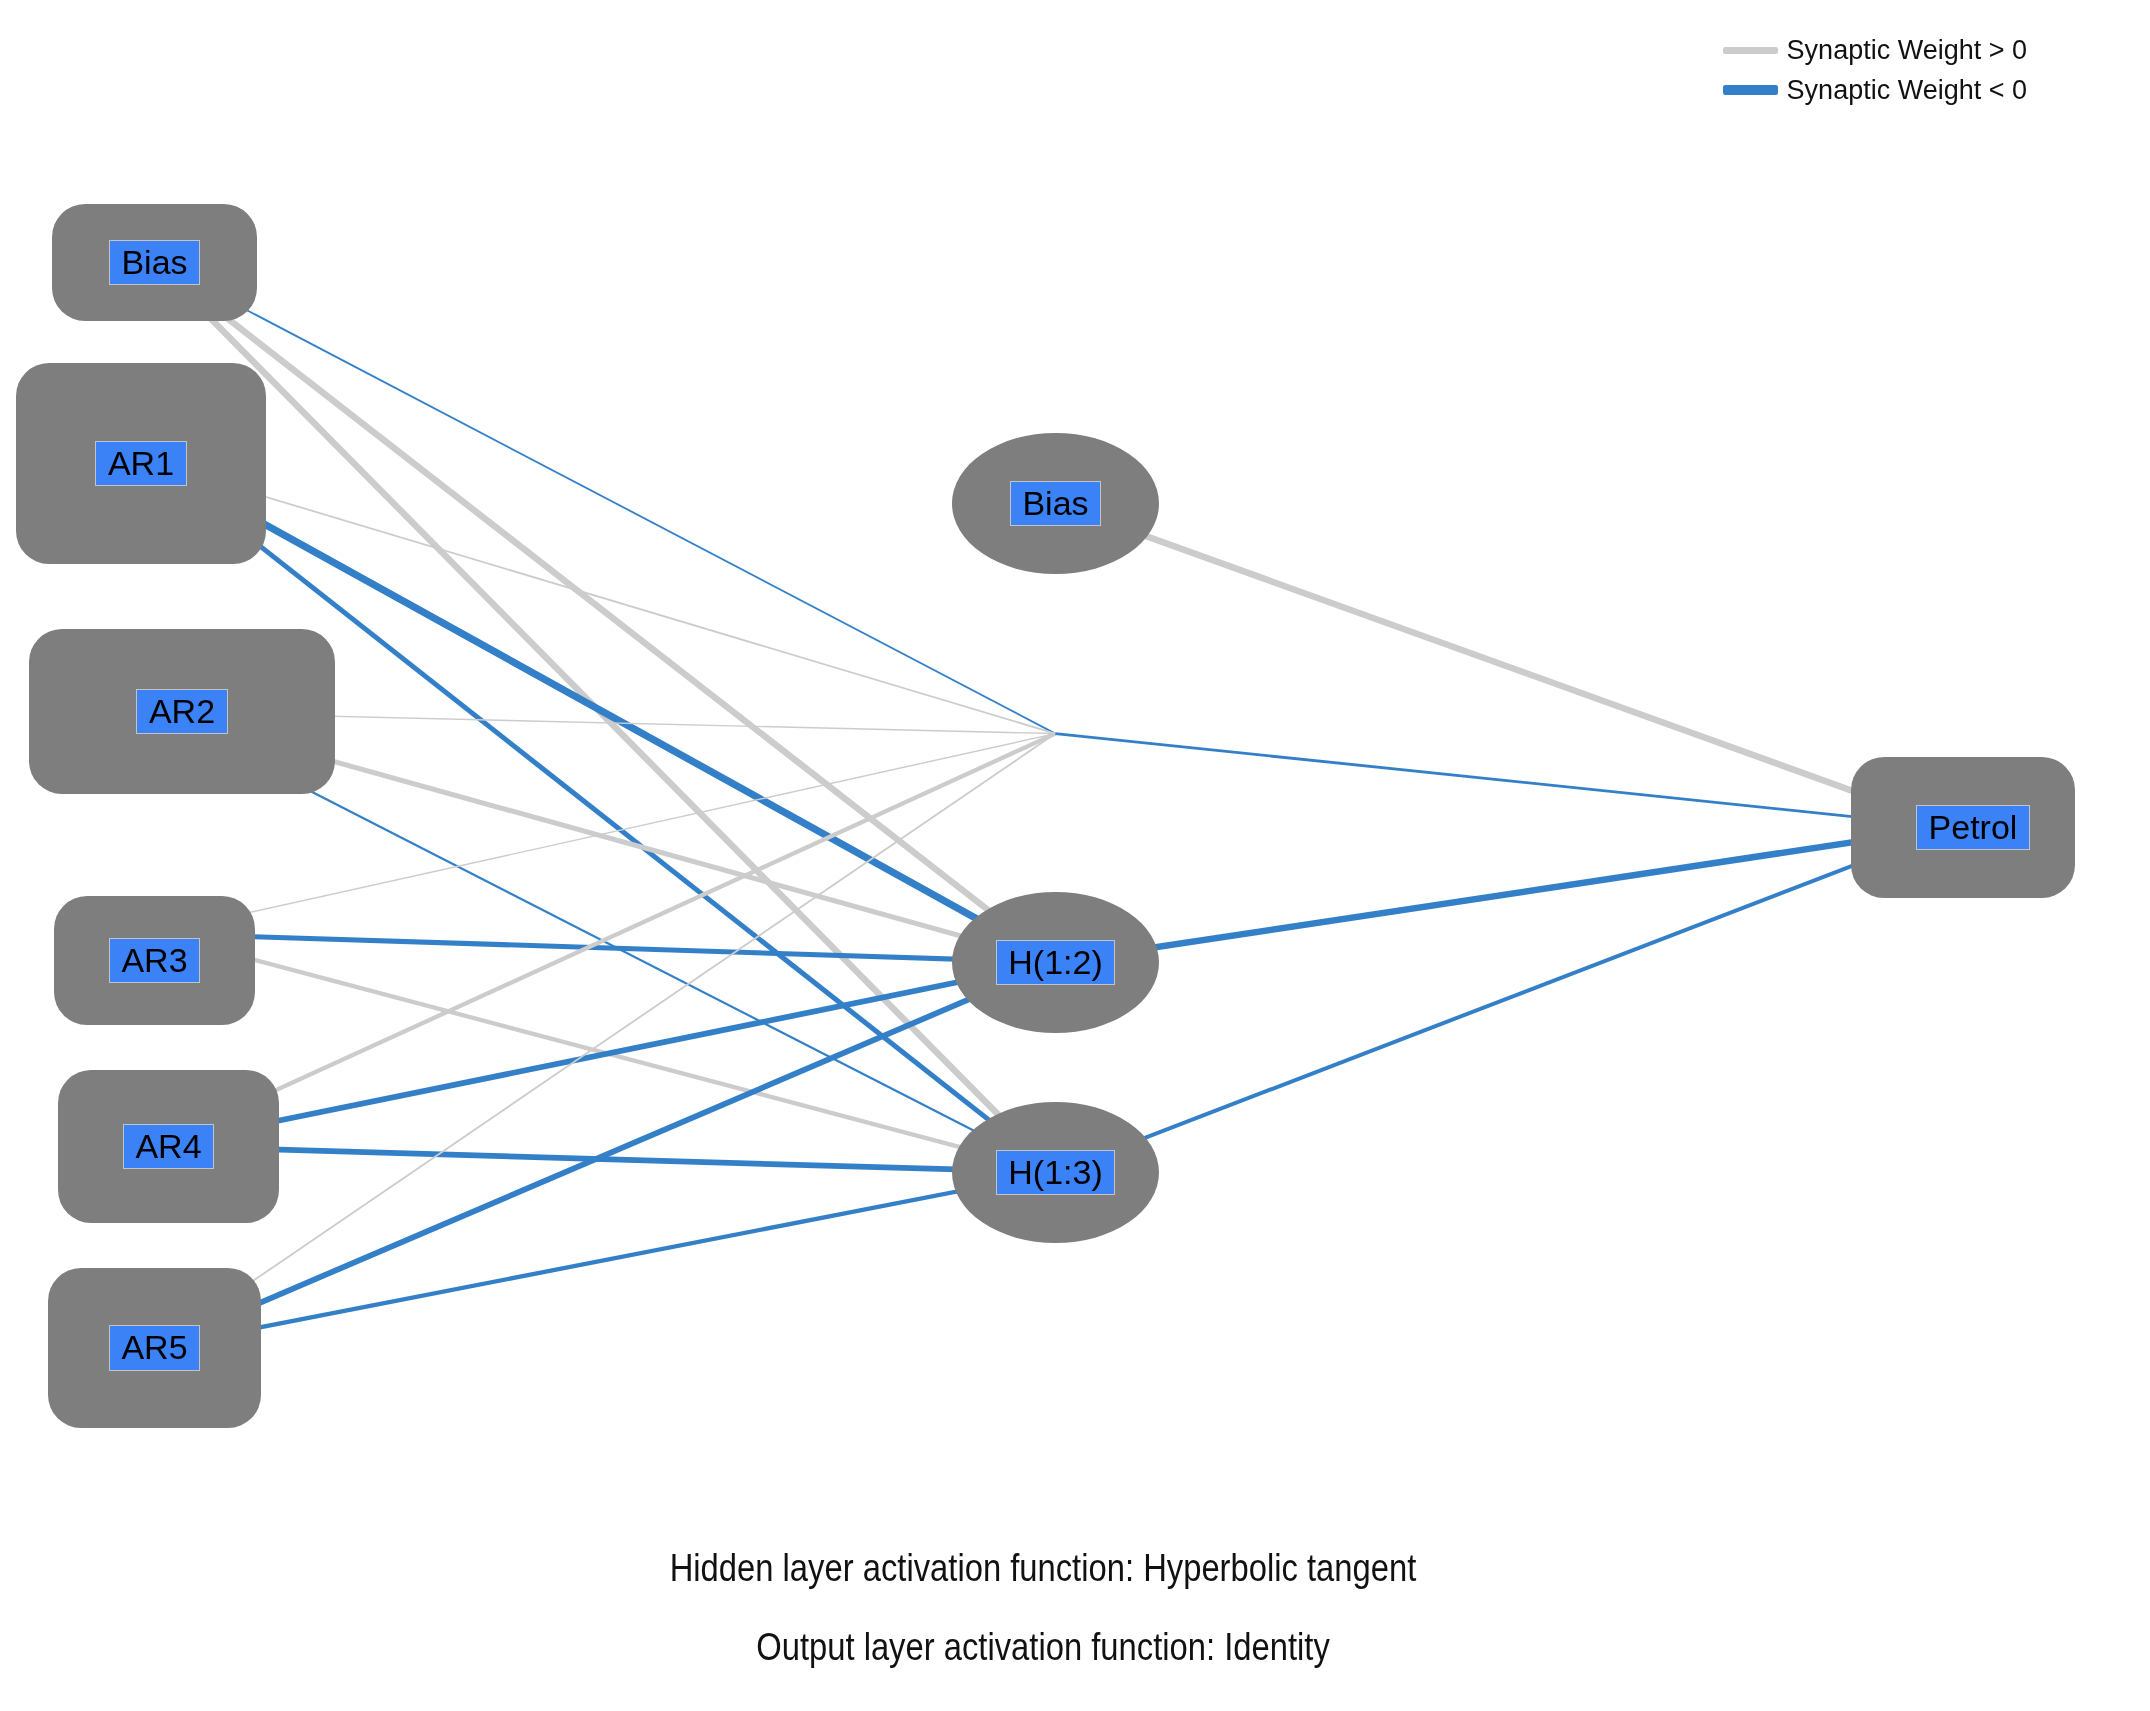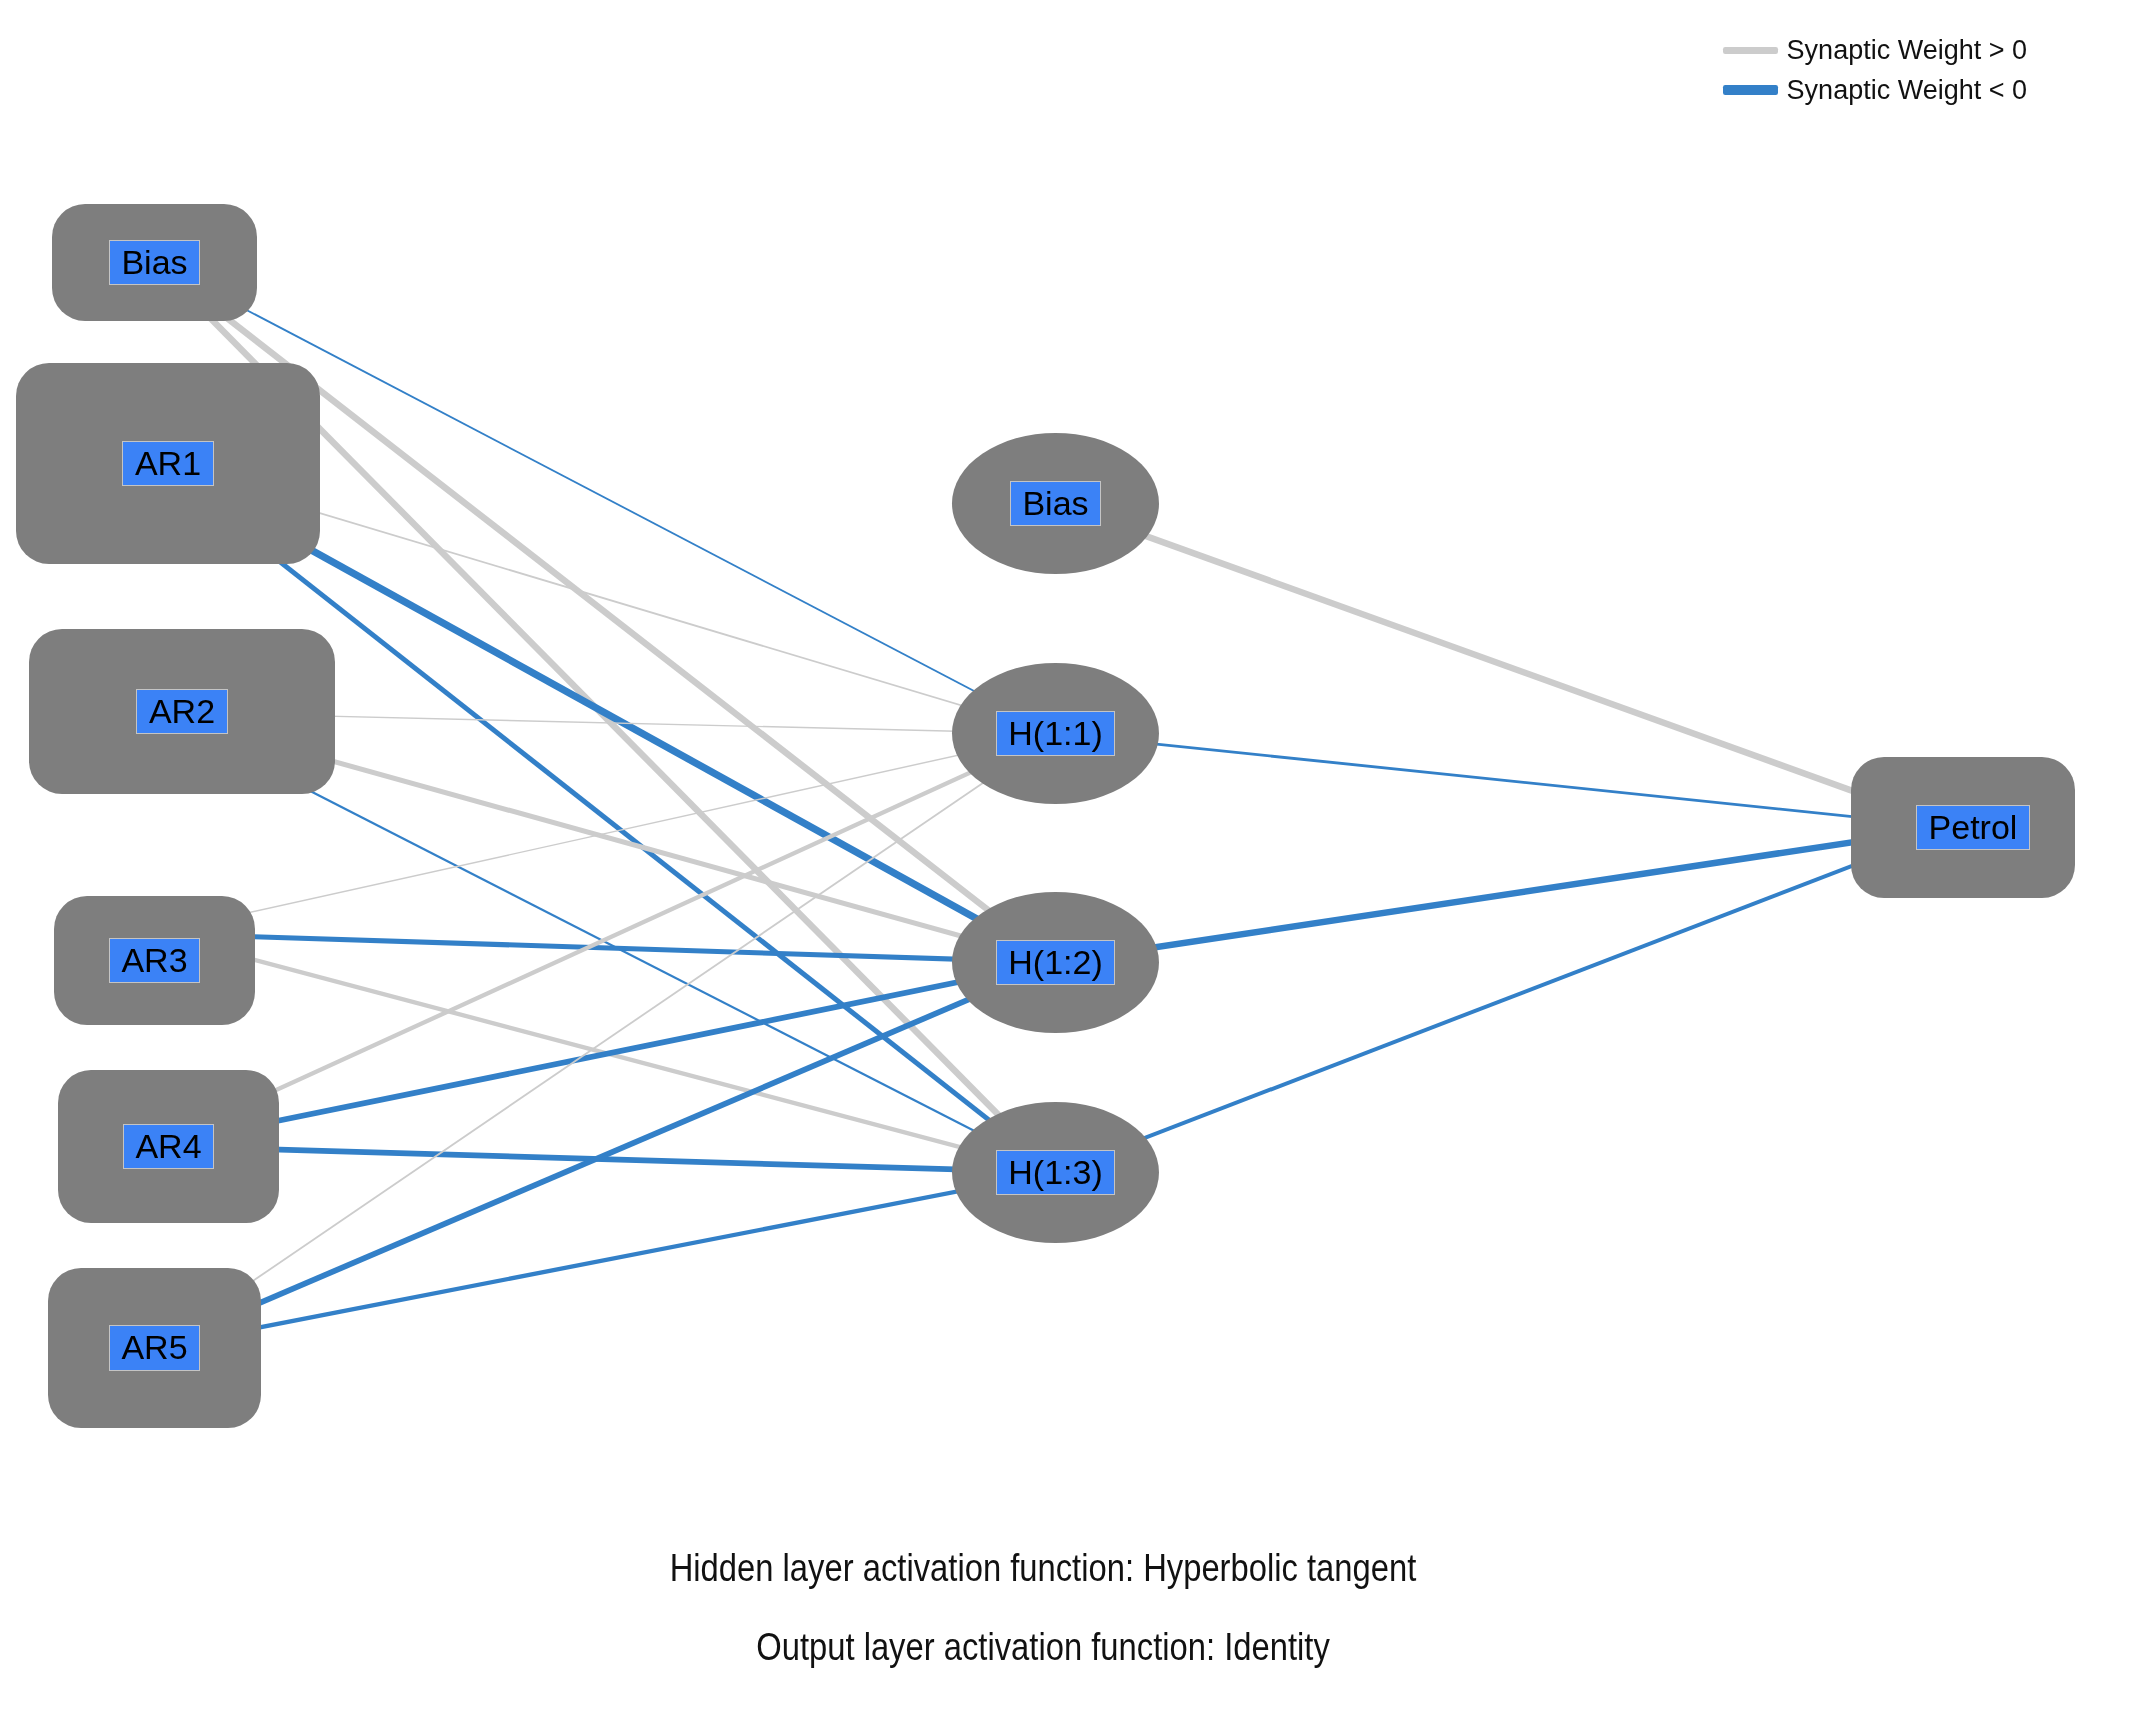--- a/index.html
+++ b/index.html
@@ -47,41 +47,38 @@
       <line x1="215" y1="1874" x2="1467" y2="1630" stroke="#3380c8" stroke-width="6"></line>
       <line x1="1467" y1="700" x2="2715" y2="1150" stroke="#cccccc" stroke-width="9"></line>
       <line x1="1467" y1="1020" x2="2715" y2="1150" stroke="#3380c8" stroke-width="4"></line>
       <line x1="1467" y1="1338" x2="2715" y2="1150" stroke="#3380c8" stroke-width="9"></line>
       <line x1="1467" y1="1630" x2="2715" y2="1150" stroke="#3380c8" stroke-width="5.5"></line>
     </svg>
 
   <div class="node rrect" style="left: 52px; top: 204px; width: 205px; height: 117px;">
     <span class="nlabel">Bias</span>
   </div>
-  <div class="node rrect" style="left: 16px; top: 363px; width: 304px; height: 201px;">
+  <div class="node rrect" style="left: 16px; top: 363px; width: 250px; height: 201px;">
     <span class="nlabel">AR1</span>
   </div>
   <div class="node rrect" style="left: 29px; top: 629px; width: 306px; height: 165px;">
     <span class="nlabel">AR2</span>
   </div>
   <div class="node rrect" style="left: 54px; top: 869px; width: 201px; height: 129px; margin-top: 27px;">
     <span class="nlabel">AR3</span>
   </div>
   <div class="node rrect" style="left: 43px; top: 1070px; width: 221px; height: 153px; margin-left: 15px;">
     <span class="nlabel">AR4</span>
   </div>
   <div class="node rrect" style="left: 48px; top: 1268px; width: 213px; height: 160px;">
     <span class="nlabel">AR5</span>
   </div>
 
   <div class="node ellipse" style="left: 952px; top: 433px; width: 207px; height: 141px;">
     <span class="nlabel">Bias</span>
-  </div>
-  <div class="node ellipse" style="left: 952px; top: 663px; width: 207px; height: 141px;">
-    <span class="nlabel">H(1:1)</span>
   </div>
   <div class="node ellipse" style="left: 952px; top: 892px; width: 207px; height: 141px;">
     <span class="nlabel">H(1:2)</span>
   </div>
   <div class="node ellipse" style="left: 952px; top: 1102px; width: 207px; height: 141px;">
     <span class="nlabel">H(1:3)</span>
   </div>
 
   <div class="node rrect" style="left: 1851px; top: 757px; width: 204px; height: 141px; padding-left: 20px;">
     <span class="nlabel">Petrol</span>

